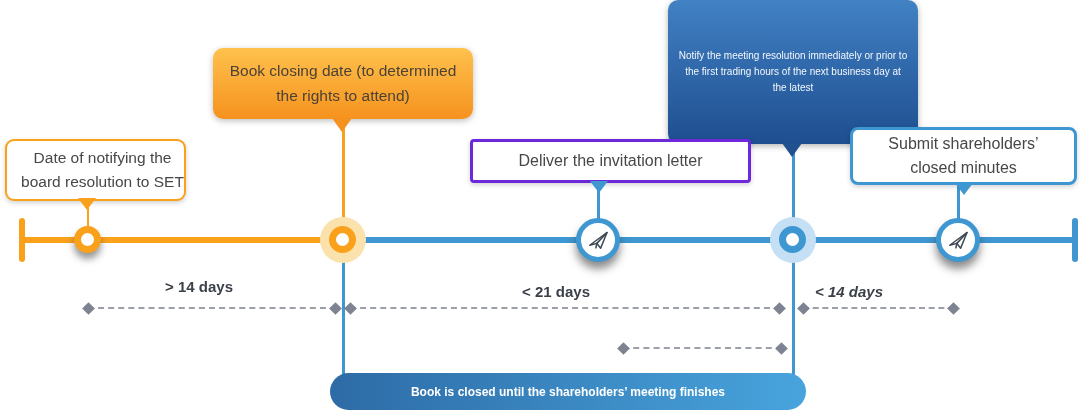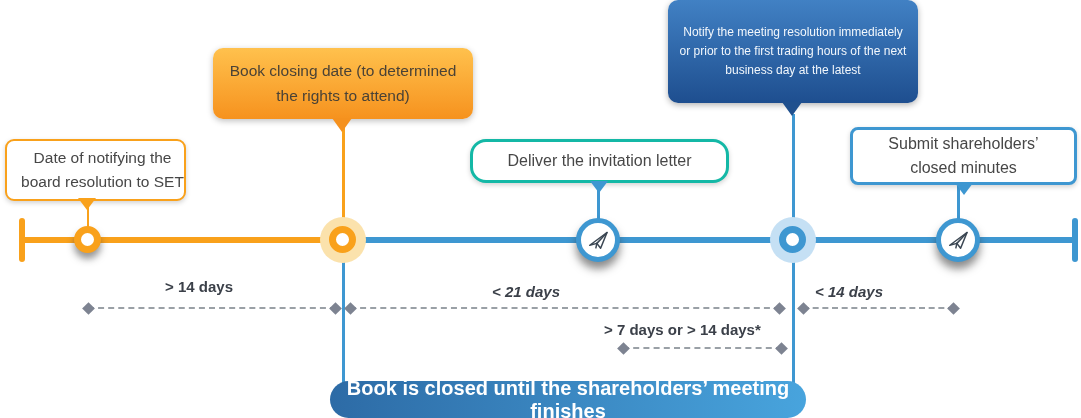--- a/index.html
+++ b/index.html
@@ -48,53 +48,53 @@
   }
   .callout .txt{display:block;}
   .co-white{background:#fff;color:#474747;box-shadow:0 2px 5px rgba(0,0,0,.18);}
   .co-1{left:5px;top:139px;width:181px;height:62px;border:2.5px solid #F9A11B;font-size:15.5px;line-height:1.55;}
   .co-2{
     left:213px;top:48px;width:260px;height:71px;border-radius:10px;
     background:linear-gradient(180deg,#FFC14D 0%,#F6921E 100%);
     color:#4a4236;font-size:15.5px;line-height:1.55;box-shadow:0 2px 6px rgba(0,0,0,.25);
   }
   .co-3{
-    left:668px;top:0px;width:250px;height:103px;border-radius:10px;
+    left:668px;top:0px;width:250px;height:144px;border-radius:10px;
     background:linear-gradient(180deg,#4181C4 0%,#1E4E8F 100%);
-    color:#f2f7fc;font-size:12px;line-height:1.6;box-shadow:0 2px 6px rgba(0,0,0,.3);
+    color:#f2f7fc;font-size:10px;line-height:1.6;box-shadow:0 2px 6px rgba(0,0,0,.3);
   }
-  .co-4{left:470px;top:139px;width:259px;height:44px;border:3px solid #14b8a6;border-radius:16px;font-size:16px;}
+  .co-4{left:470px;top:139px;width:281px;height:44px;border:3px solid #6d28d9;border-radius:4px;font-size:16px;}
   .co-5{left:850px;top:127px;width:227px;height:58px;border:3px solid #3E97D1;border-radius:8px;font-size:16px;line-height:1.5;}
   .pointer{position:absolute;width:0;height:0;border-left:9px solid transparent;border-right:9px solid transparent;}
   .p-1{left:71px;bottom:-11px;border-top:12px solid #F9A11B;}
   .p-2{left:119px;bottom:-13px;border-top:14px solid #F5911E;border-left-width:10px;border-right-width:10px;}
   .p-3{left:114px;bottom:-13px;border-top:14px solid #20508E;border-left-width:10px;border-right-width:10px;}
   .p-4{left:117px;bottom:-13px;border-top:12px solid #3E97D1;}
   .p-5{left:102px;bottom:-13px;border-top:12px solid #3E97D1;}
   
   .measure{position:absolute;border-top:2px dashed #9AA0A6;height:0;}
   .m-a{left:88px;top:307px;width:248px;}
   .m-b{left:350px;top:307px;width:430px;}
   .m-c{left:803px;top:307px;width:151px;}
   .m-d{left:623px;top:347px;width:159px;}
   .diamond{position:absolute;width:9px;height:9px;background:#7D8391;transform:rotate(45deg);top:-5.5px;}
   .diamond.left{left:-4px;}
   .diamond.right{right:-4px;}
   .m-label{
     position:absolute;color:#3B4049;font-size:15px;font-weight:bold;text-align:left;
   }
   .ml-a{left:165px;top:278px;width:150px;}
-  .ml-b{left:492px;top:283px;width:150px;font-style:italic;}
+  .ml-b{left:522px;top:283px;width:150px;}
   .ml-c{left:815px;top:283px;width:150px;font-style:italic;}
   .ml-d{left:604px;top:321px;width:200px;}
   
   .banner{
-    position:absolute;left:330px;top:381px;width:476px;height:37px;border-radius:18.5px;
+    position:absolute;left:330px;top:373px;width:476px;height:37px;border-radius:18.5px;
     background:linear-gradient(90deg,#2D6BA6 0%,#48A4DD 100%);
-    color:#ffffff;font-size:20px;font-weight:bold;
+    color:#ffffff;font-size:12px;font-weight:bold;
     display:flex;align-items:center;justify-content:center;text-align:center;
   }
 </style>
 </head>
 <body>
 
 <div class="stage">
 
   <div class="tl-cap cap-left"></div>
   <div class="tl-seg tl-orange"></div>
@@ -171,21 +171,20 @@
     <div class="diamond left"></div>
     <div class="diamond right"></div>
   </div>
 
   <div class="m-label ml-c">&lt; 14 days</div>
   <div class="measure m-c">
     <div class="diamond left"></div>
     <div class="diamond right"></div>
   </div>
 
-  <div class="m-label ml-d">&gt; 7 days or &gt; 14 days*</div>
   <div class="measure m-d">
     <div class="diamond left"></div>
     <div class="diamond right"></div>
   </div>
 
   <div class="banner">
     <span>Book is closed until the shareholders’ meeting finishes</span>
   </div>
 
 </div>

